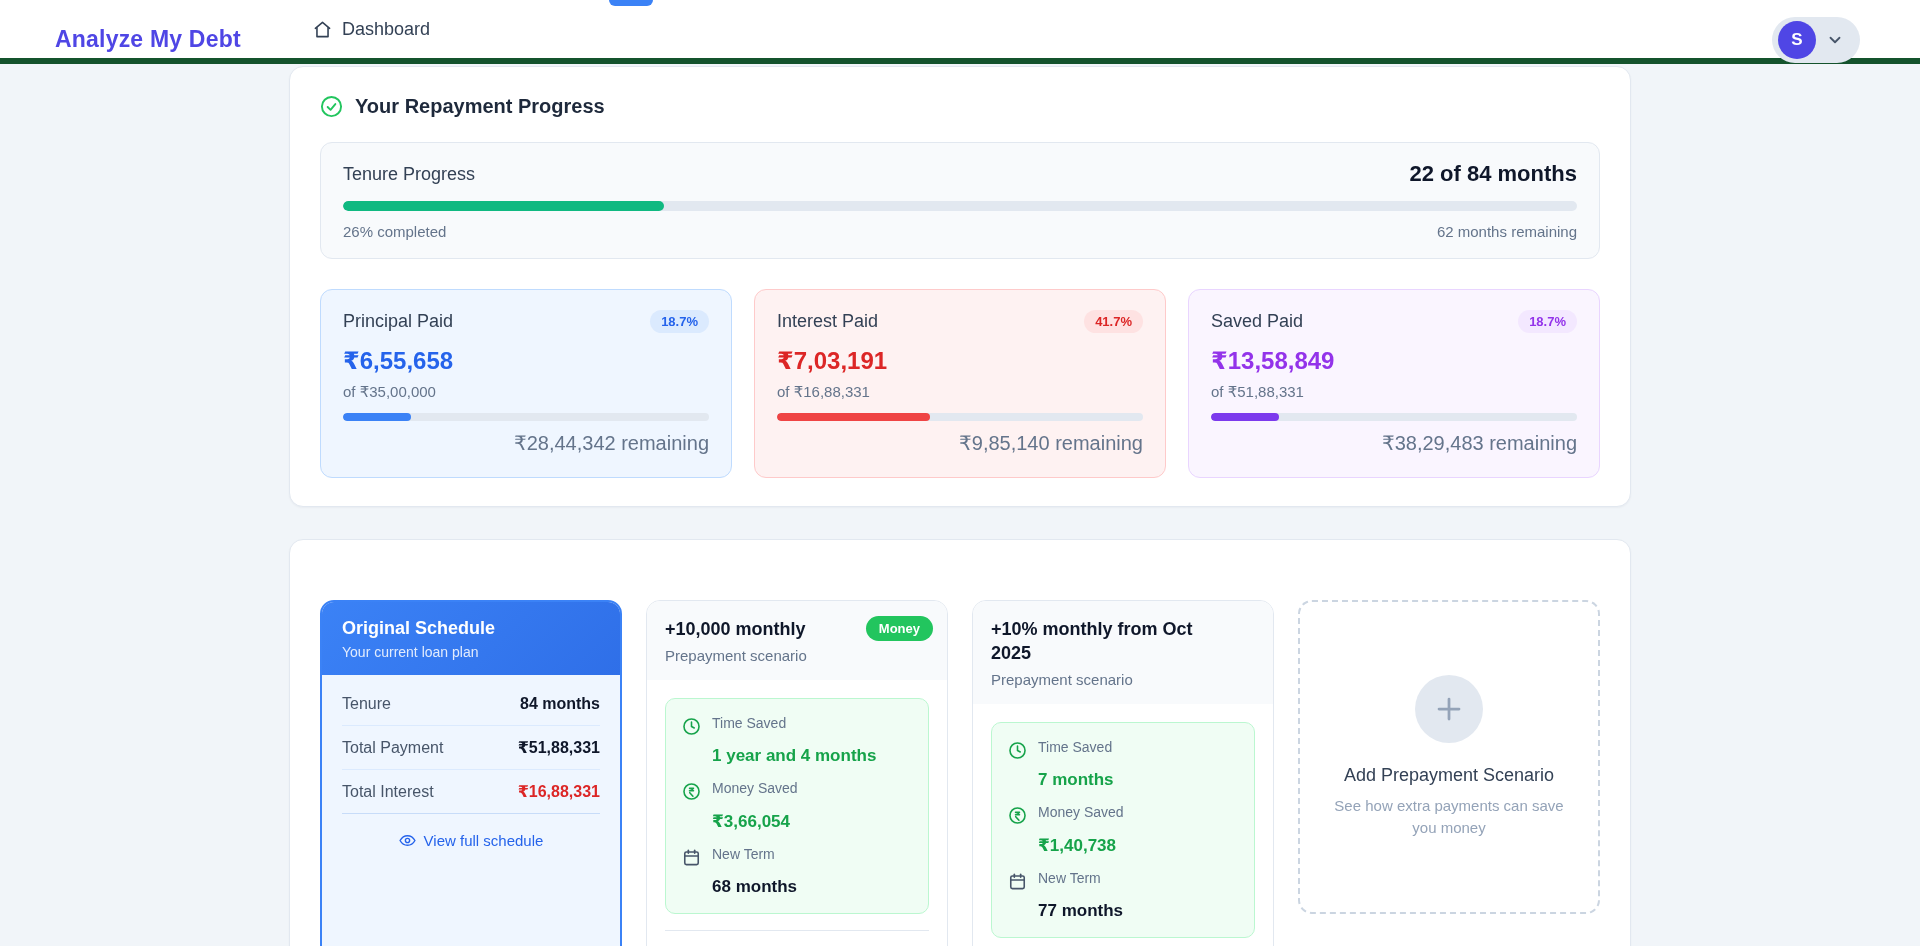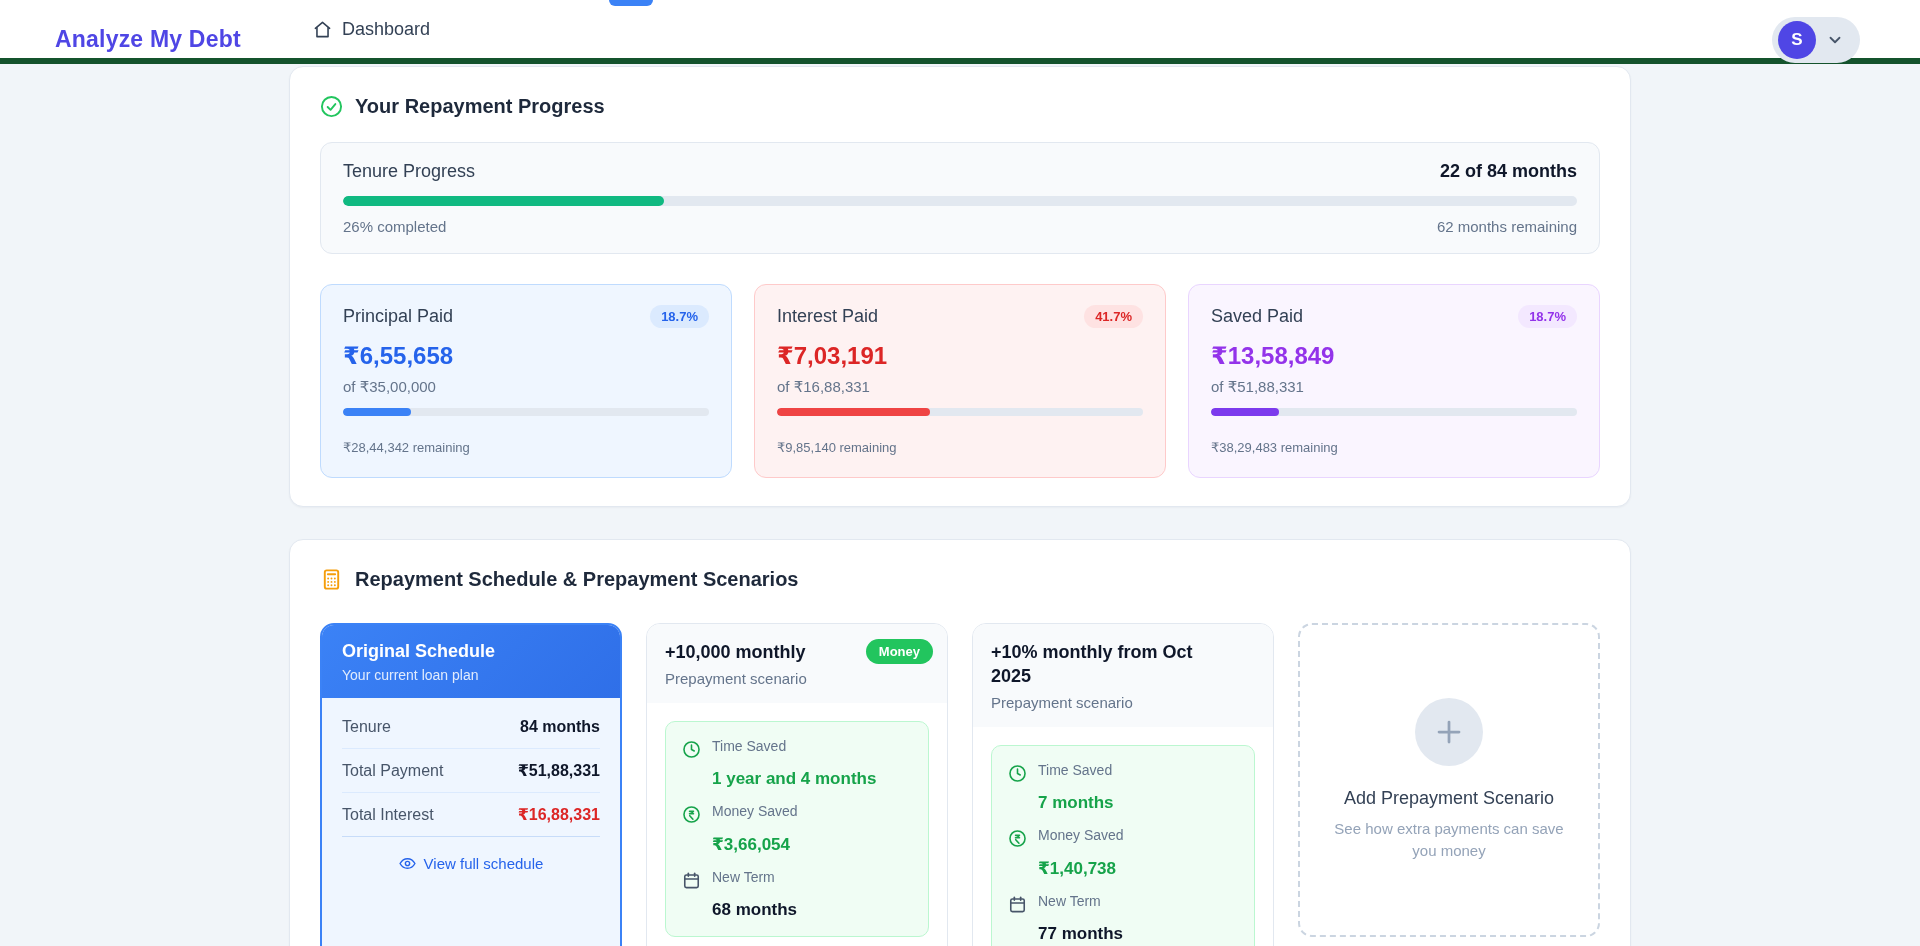--- a/index.html
+++ b/index.html
@@ -52,36 +52,36 @@
   .icon-green { color:#22c55e; }
   .icon-orange { color:#f59e0b; }
 
   
   .tenure-box {
     margin-top:24px; background:#f8fafc; border:1px solid #e2e8f0;
     border-radius:12px; padding:18px 22px;
   }
   .tenure-row { display:flex; justify-content:space-between; align-items:center; }
   .tenure-label { font-size:18px; color:#334155; }
-  .tenure-value { font-size:18px; font-weight:700; color:#0f172a; }
+  .tenure-value { font-size:22px; font-weight:700; color:#0f172a; }
   .bar { margin-top:14px; height:10px; background:#e2e8f0; border-radius:999px; overflow:hidden; }
   .bar-fill { height:100%; border-radius:999px; }
   .bar-fill.green { background:#10b981; }
   .tenure-sub { margin-top:12px; display:flex; justify-content:space-between; font-size:15px; color:#64748b; }
 
   
   .stats { margin-top:30px; display:grid; grid-template-columns:repeat(3,1fr); gap:22px; }
   .stat { border-radius:12px; border:1px solid; padding:20px 22px 22px; }
   .stat-head { display:flex; justify-content:space-between; align-items:center; }
   .stat-label { font-size:18px; color:#334155; }
   .badge { font-size:13px; font-weight:700; border-radius:999px; padding:4px 11px; }
   .stat-value { margin-top:14px; font-size:24px; font-weight:700; }
   .stat-of { margin-top:8px; font-size:15px; color:#64748b; }
   .stat .bar { height:8px; margin-top:12px; background:#e2e8f0; }
-  .stat-remaining { margin-top:24px; font-size:13px; color:#64748b; }
+  .stat-remaining { margin-top:10px; font-size:20px; color:#64748b; text-align:right; }
 
   .stat-blue   { background:#eff6ff; border-color:#bfdbfe; }
   .stat-blue   .stat-value { color:#2563eb; }
   .stat-blue   .badge { background:#dbeafe; color:#2563eb; }
   .stat-blue   .bar-fill { background:#3b82f6; }
 
   .stat-red    { background:#fef2f2; border-color:#fecaca; }
   .stat-red    .stat-value { color:#dc2626; }
   .stat-red    .badge { background:#fee2e2; color:#dc2626; }
   .stat-red    .bar-fill { background:#ef4444; }
@@ -229,36 +229,20 @@
         <div class="bar">
           <div class="bar-fill" style="width: 18.7%;"></div>
         </div>
         <div class="stat-remaining">₹38,29,483 remaining</div>
       </div>
 
     </div>
   </section>
 
   <section class="card section-2">
-    <div class="section-title">
-      <svg class="ticon icon-orange" viewBox="0 0 24 24" fill="none" stroke="currentColor" stroke-width="2" stroke-linecap="round" stroke-linejoin="round">
-          <rect x="5" y="2.5" width="14" height="19" rx="2"></rect>
-          <line x1="8.2" y1="6.5" x2="15.8" y2="6.5"></line>
-          <line x1="8.5" y1="11" x2="8.5" y2="11.01"></line>
-          <line x1="12" y1="11" x2="12" y2="11.01"></line>
-          <line x1="15.5" y1="11" x2="15.5" y2="11.01"></line>
-          <line x1="8.5" y1="14.5" x2="8.5" y2="14.51"></line>
-          <line x1="12" y1="14.5" x2="12" y2="14.51"></line>
-          <line x1="15.5" y1="14.5" x2="15.5" y2="14.51"></line>
-          <line x1="8.5" y1="18" x2="8.5" y2="18.01"></line>
-          <line x1="12" y1="18" x2="12" y2="18.01"></line>
-          <line x1="15.5" y1="18" x2="15.5" y2="18.01"></line>
-        </svg>
-      <span>Repayment Schedule &amp; Prepayment Scenarios</span>
-    </div>
 
     <div class="scenarios">
 
       <div class="orig-card">
         <div class="orig-head">
           <div class="orig-title">Original Schedule</div>
           <div class="orig-sub">Your current loan plan</div>
         </div>
         <div class="orig-body">
           <div class="orig-row">

